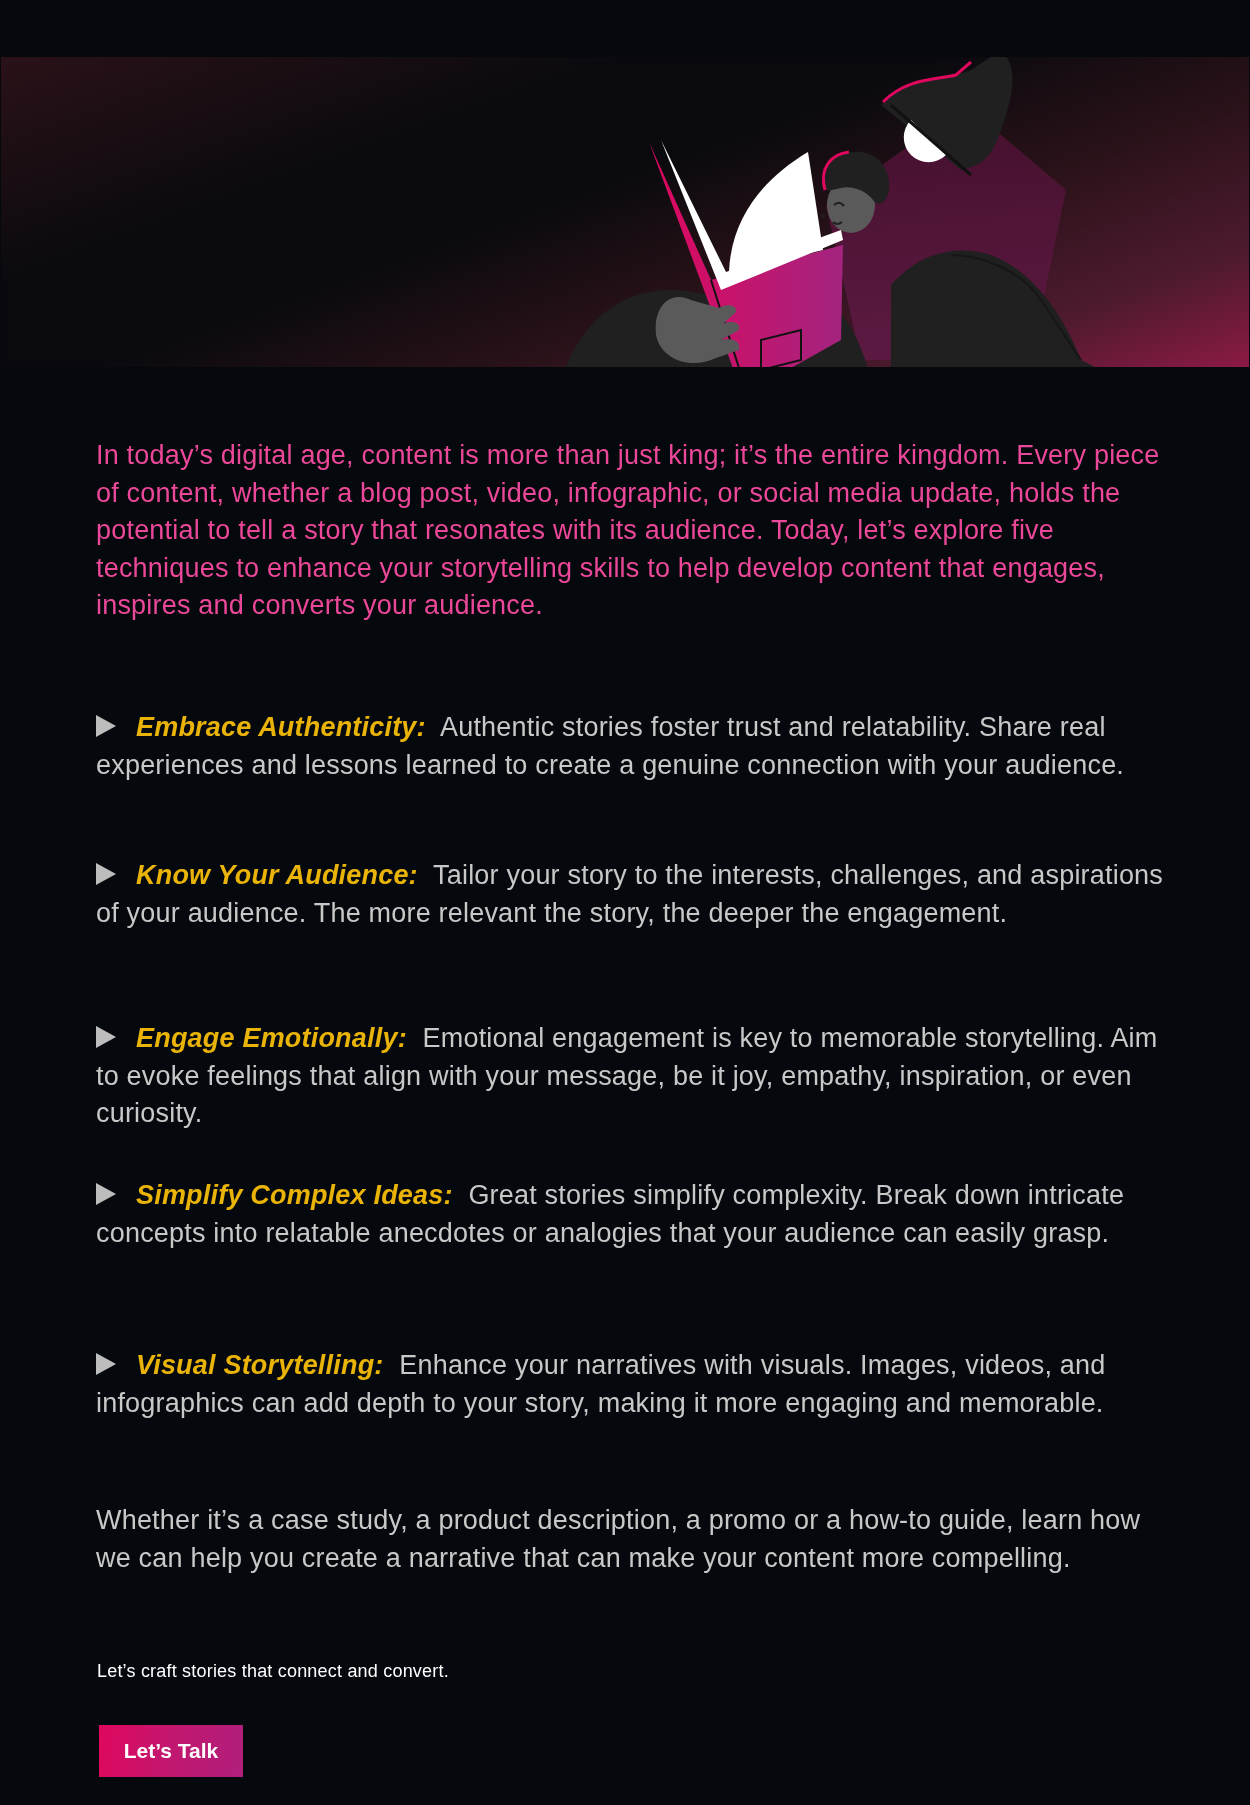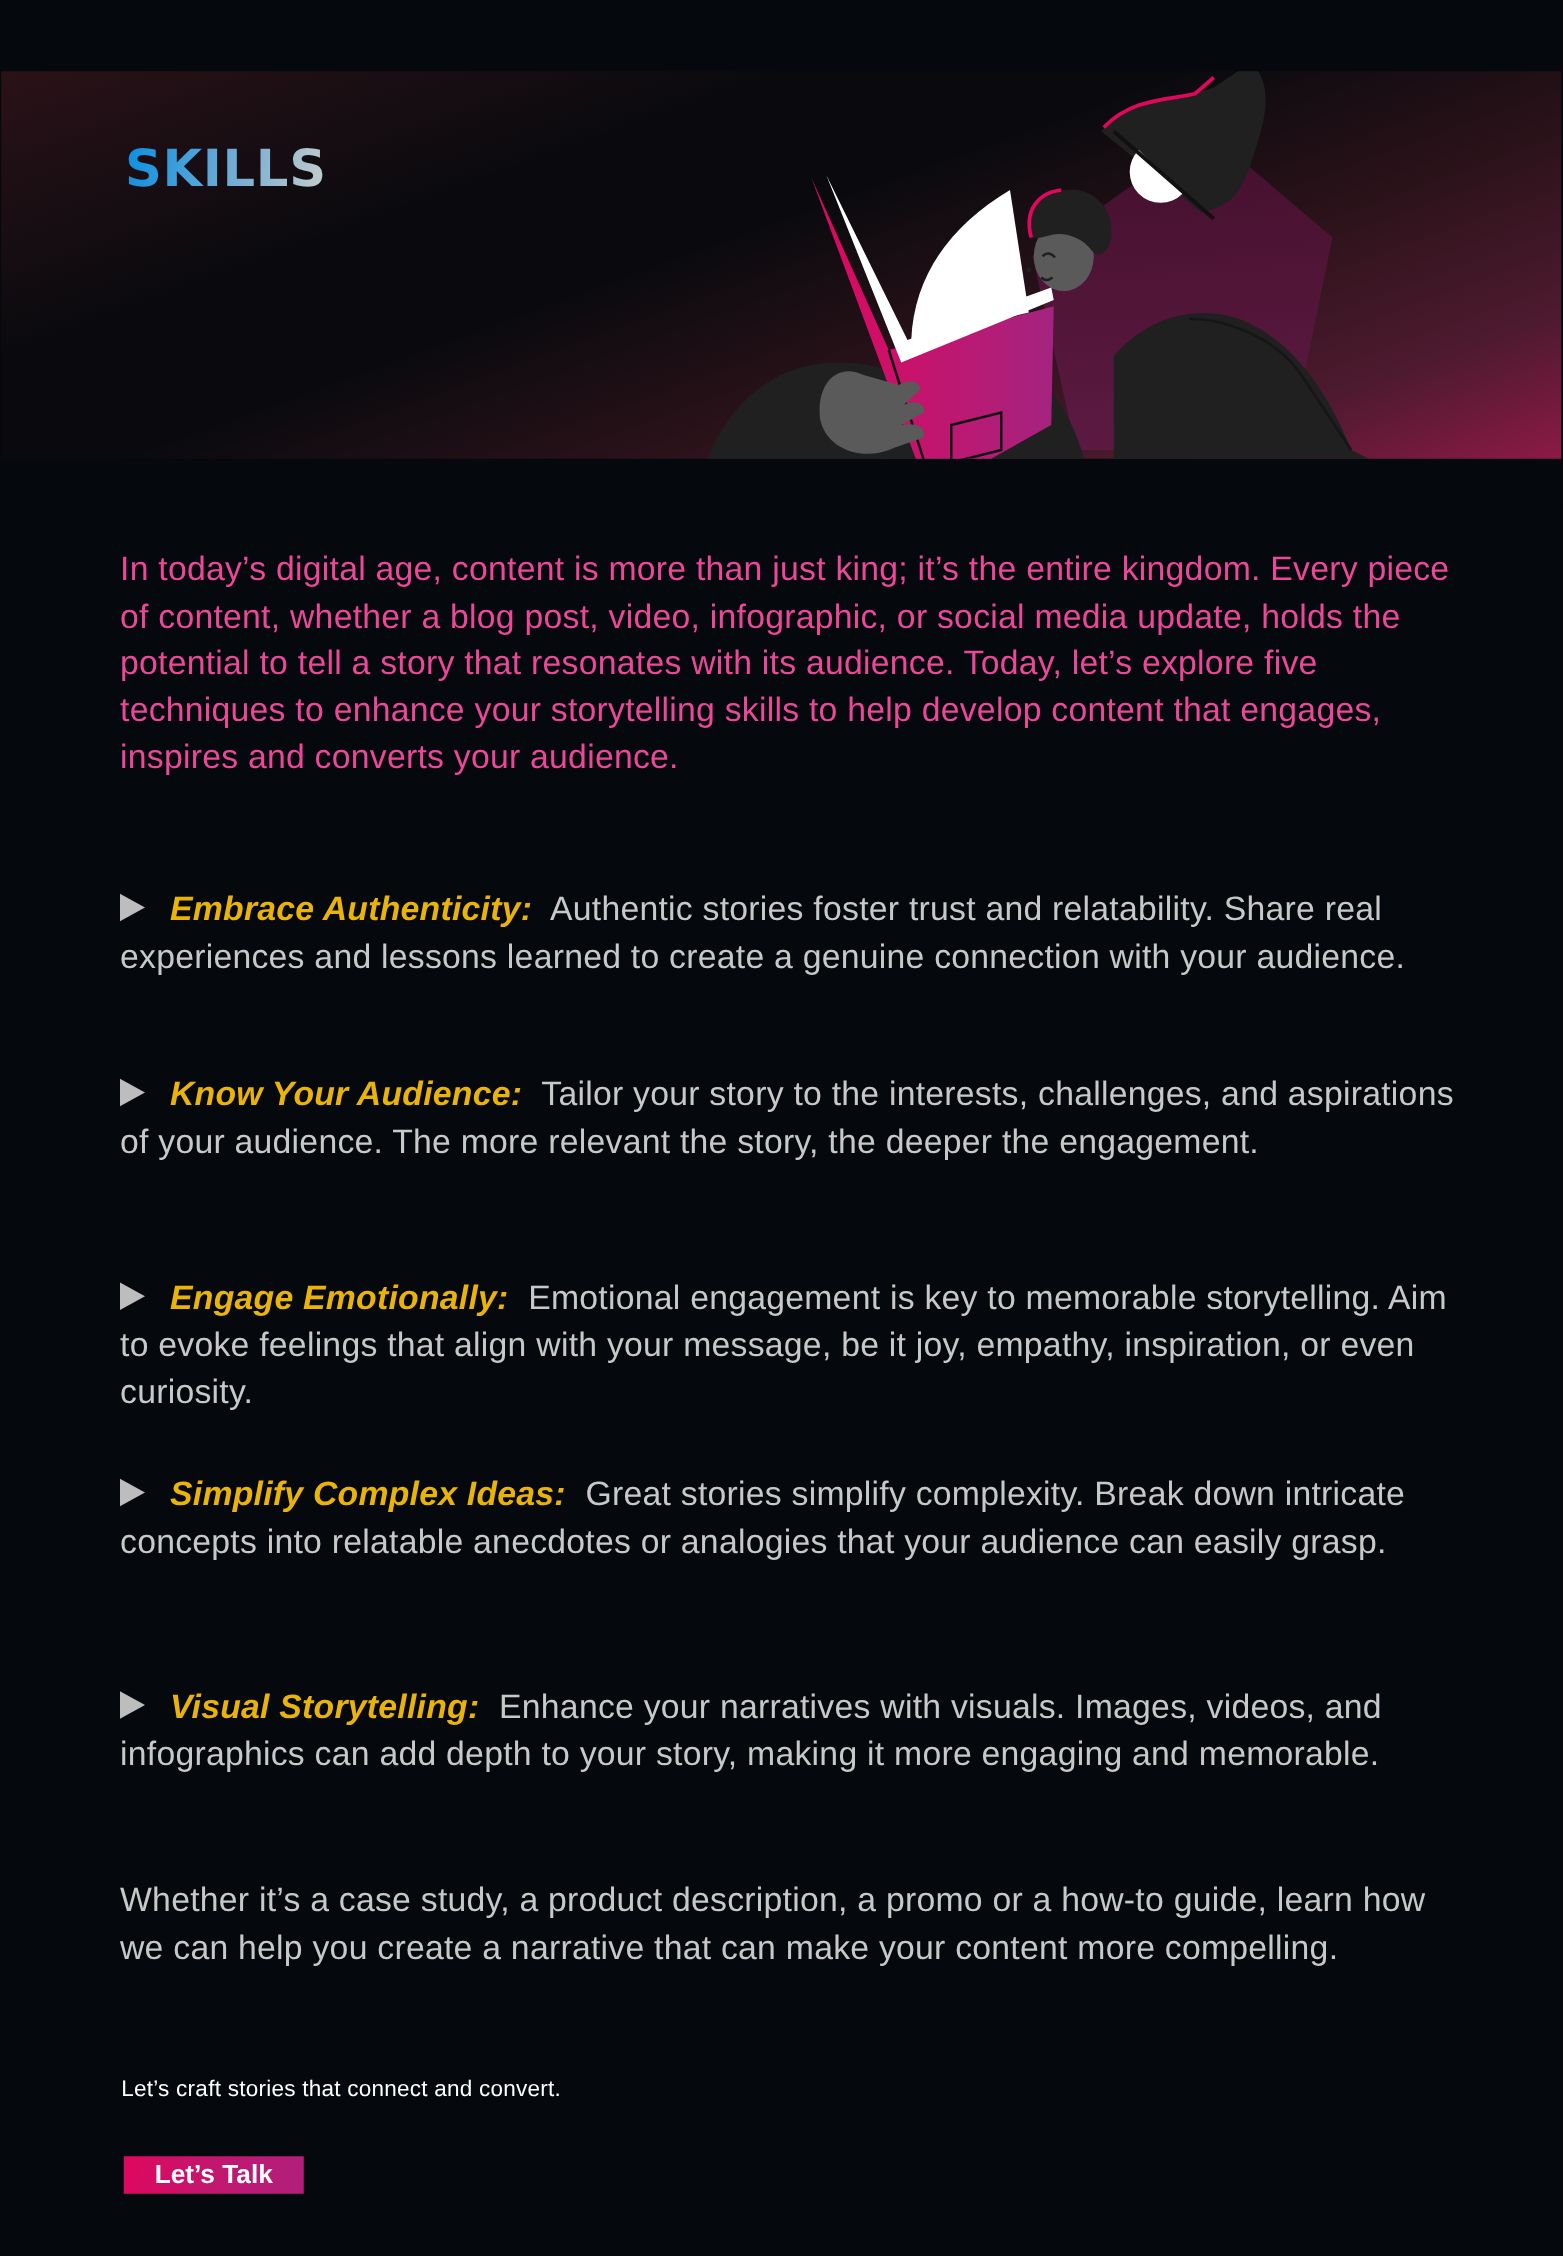--- a/index.html
+++ b/index.html
@@ -112,37 +112,36 @@
       font-weight: normal;
       color: #ffffff;
       letter-spacing: 0.2px;
       white-space: nowrap;
     }
     .cta-button {
       position: absolute;
       left: 3px;
       top: 1288px;
       width: 144px;
-      height: 30px;
+      height: 52px;
       border: none;
       padding: 0;
       background: linear-gradient(100deg, #e0075e 0%, #c2176f 50%, #b01f7c 100%);
       color: #ffffff;
       font-family: "Liberation Sans", "DejaVu Sans", sans-serif;
       font-size: 21px;
       font-weight: bold;
       cursor: pointer;
     }
   </style>
 </head>
 <body>
 
 <header class="banner">
   <h1 class="banner-title">
-    <span>Skills</span>
   </h1>
 
   <svg class="illustration" viewBox="0 0 690 340" xmlns="http://www.w3.org/2000/svg">
     <defs>
       <linearGradient id="bookGrad" x1="0" y1="0" x2="1" y2="0">
         <stop offset="0" stop-color="#e0075e"></stop>
         <stop offset="1" stop-color="#a3247f"></stop>
       </linearGradient>
       <linearGradient id="beamGrad" x1="0" y1="0" x2="0" y2="1">
         <stop offset="0" stop-color="#4a1030"></stop>

